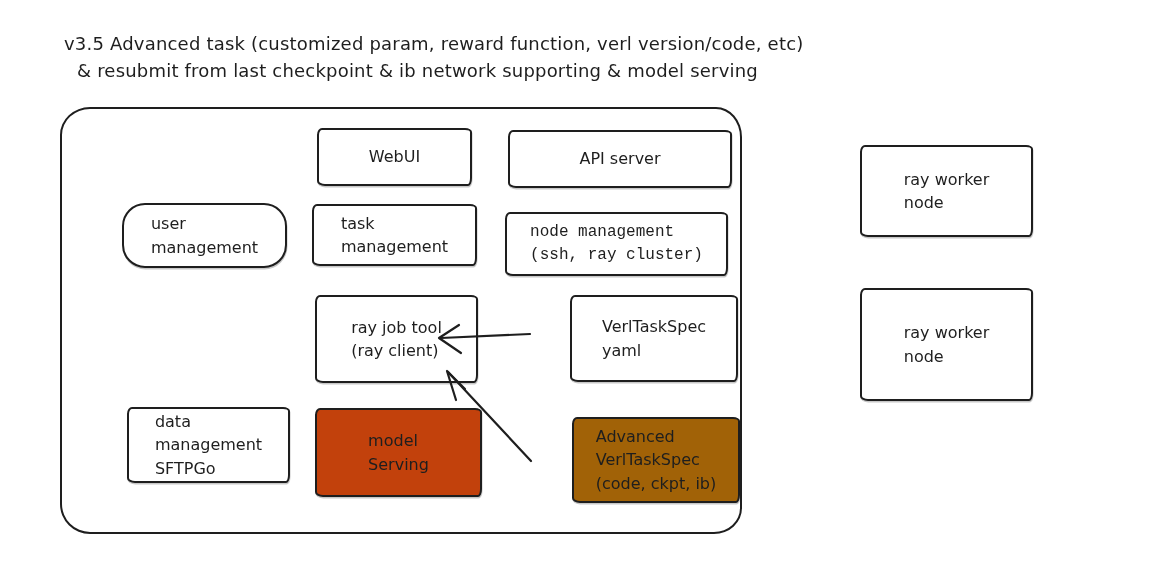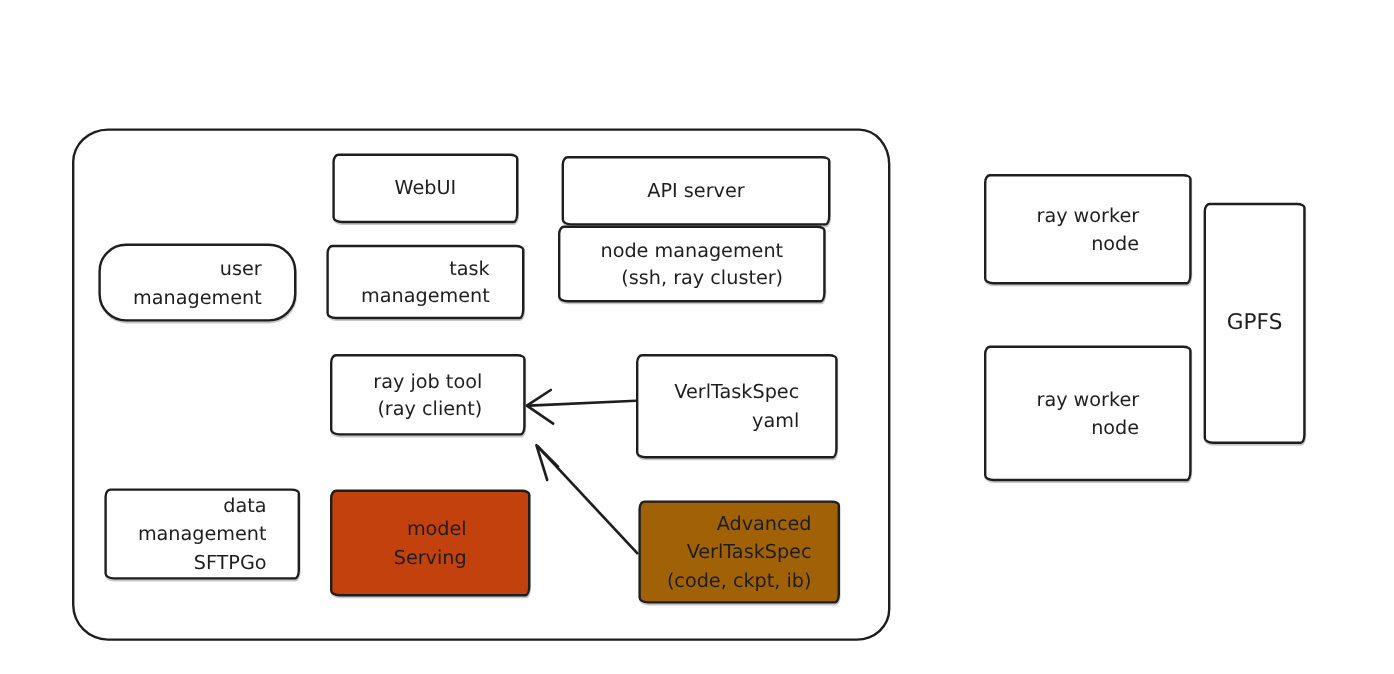--- a/index.html
+++ b/index.html
@@ -39,36 +39,37 @@
   }
 
   .box {
     position: absolute;
     border: 2.2px solid #1e1e1e;
     border-radius: 5px 7px 4px 8px / 7px 4px 8px 5px;
     background: #ffffff;
     display: flex;
     align-items: center;
     justify-content: center;
-    text-align: right;
+    text-align: left;
     font-size: 16px;
     line-height: 1.45;
     white-space: pre-line;
     box-sizing: border-box;
     box-shadow: 0.5px 1.5px 0 rgba(30,30,30,0.25);
+    margin-left: 40px;
   }
   .highlight { background: #ffc9c9; }
 
   
   .b-webui        { left: 277px; top: 128px; width: 155px; height: 58px; }
   .b-api          { left: 468px; top: 130px; width: 224px; height: 58px; }
   .b-user         { left: 82px;  top: 203px; width: 165px; height: 65px; border-radius: 23px; }
   .b-task         { left: 272px; top: 204px; width: 165px; height: 62px; }
-  .b-node         { left: 465px; top: 188px; width: 223px; height: 64px; }
-  .b-rayjob       { left: 275px; top: 295px; width: 163px; height: 68px; }
+  .b-node         { left: 465px; top: 212px; width: 223px; height: 64px; font-family: Liberation Mono, monospace; }
+  .b-rayjob       { left: 275px; top: 295px; width: 163px; height: 88px; }
   .b-verlyaml     { left: 530px; top: 295px; width: 168px; height: 87px; }
   .b-datamgmt     { left: 87px;  top: 407px; width: 163px; height: 76px; }
   .b-modelserving { left: 275px; top: 408px; width: 167px; height: 89px; }
   .b-advanced     { left: 532px; top: 417px; width: 168px; height: 86px; }
 
   
   .b-worker1 { left: 820px;  top: 145px; width: 173px; height: 92px;  }
   .b-worker2 { left: 820px;  top: 288px; width: 173px; height: 113px; }
   .b-gpfs    { left: 1003px; top: 169px; width: 85px;  height: 201px; font-size: 18px; }
 
@@ -78,20 +79,24 @@
     width: 1162px;
     height: 562px;
     pointer-events: none;
   }
 </style>
 </head>
 <body>
 
 <div class="stage">
 
+  <div class="title">
+    <div class="line1">v3.5 Advanced task (customized param, reward function, verl version/code, etc)</div>
+    <div class="line2">&amp; resubmit from last checkpoint &amp; ib network supporting &amp; model serving</div>
+  </div>
 
   <div class="container-frame"></div>
 
   <div class="box b-webui">
     <span>WebUI</span>
   </div>
   <div class="box b-api">
     <span>API server</span>
   </div>
   <div class="box b-user">
@@ -130,23 +135,20 @@
   </div>
 
   <div class="box b-worker1">
     <span>ray worker
 node</span>
   </div>
   <div class="box b-worker2">
     <span>ray worker
 node</span>
   </div>
-  <div class="box b-gpfs">
-    <span>GPFS</span>
-  </div>
 
   <svg class="arrow-layer" viewBox="0 0 1162 562" xmlns="http://www.w3.org/2000/svg">
     <g stroke="#1e1e1e" stroke-width="2.2" fill="none" stroke-linecap="round" stroke-linejoin="round">
       <g>
         <path d="M 530 334 L 441 338"></path>
         <path d="M 459 325 L 439 338 L 461 353"></path>
       </g>
       <g>
         <path d="M 531 461 L 448 372"></path>
         <path d="M 465 389 L 447 371 L 456 400"></path>

